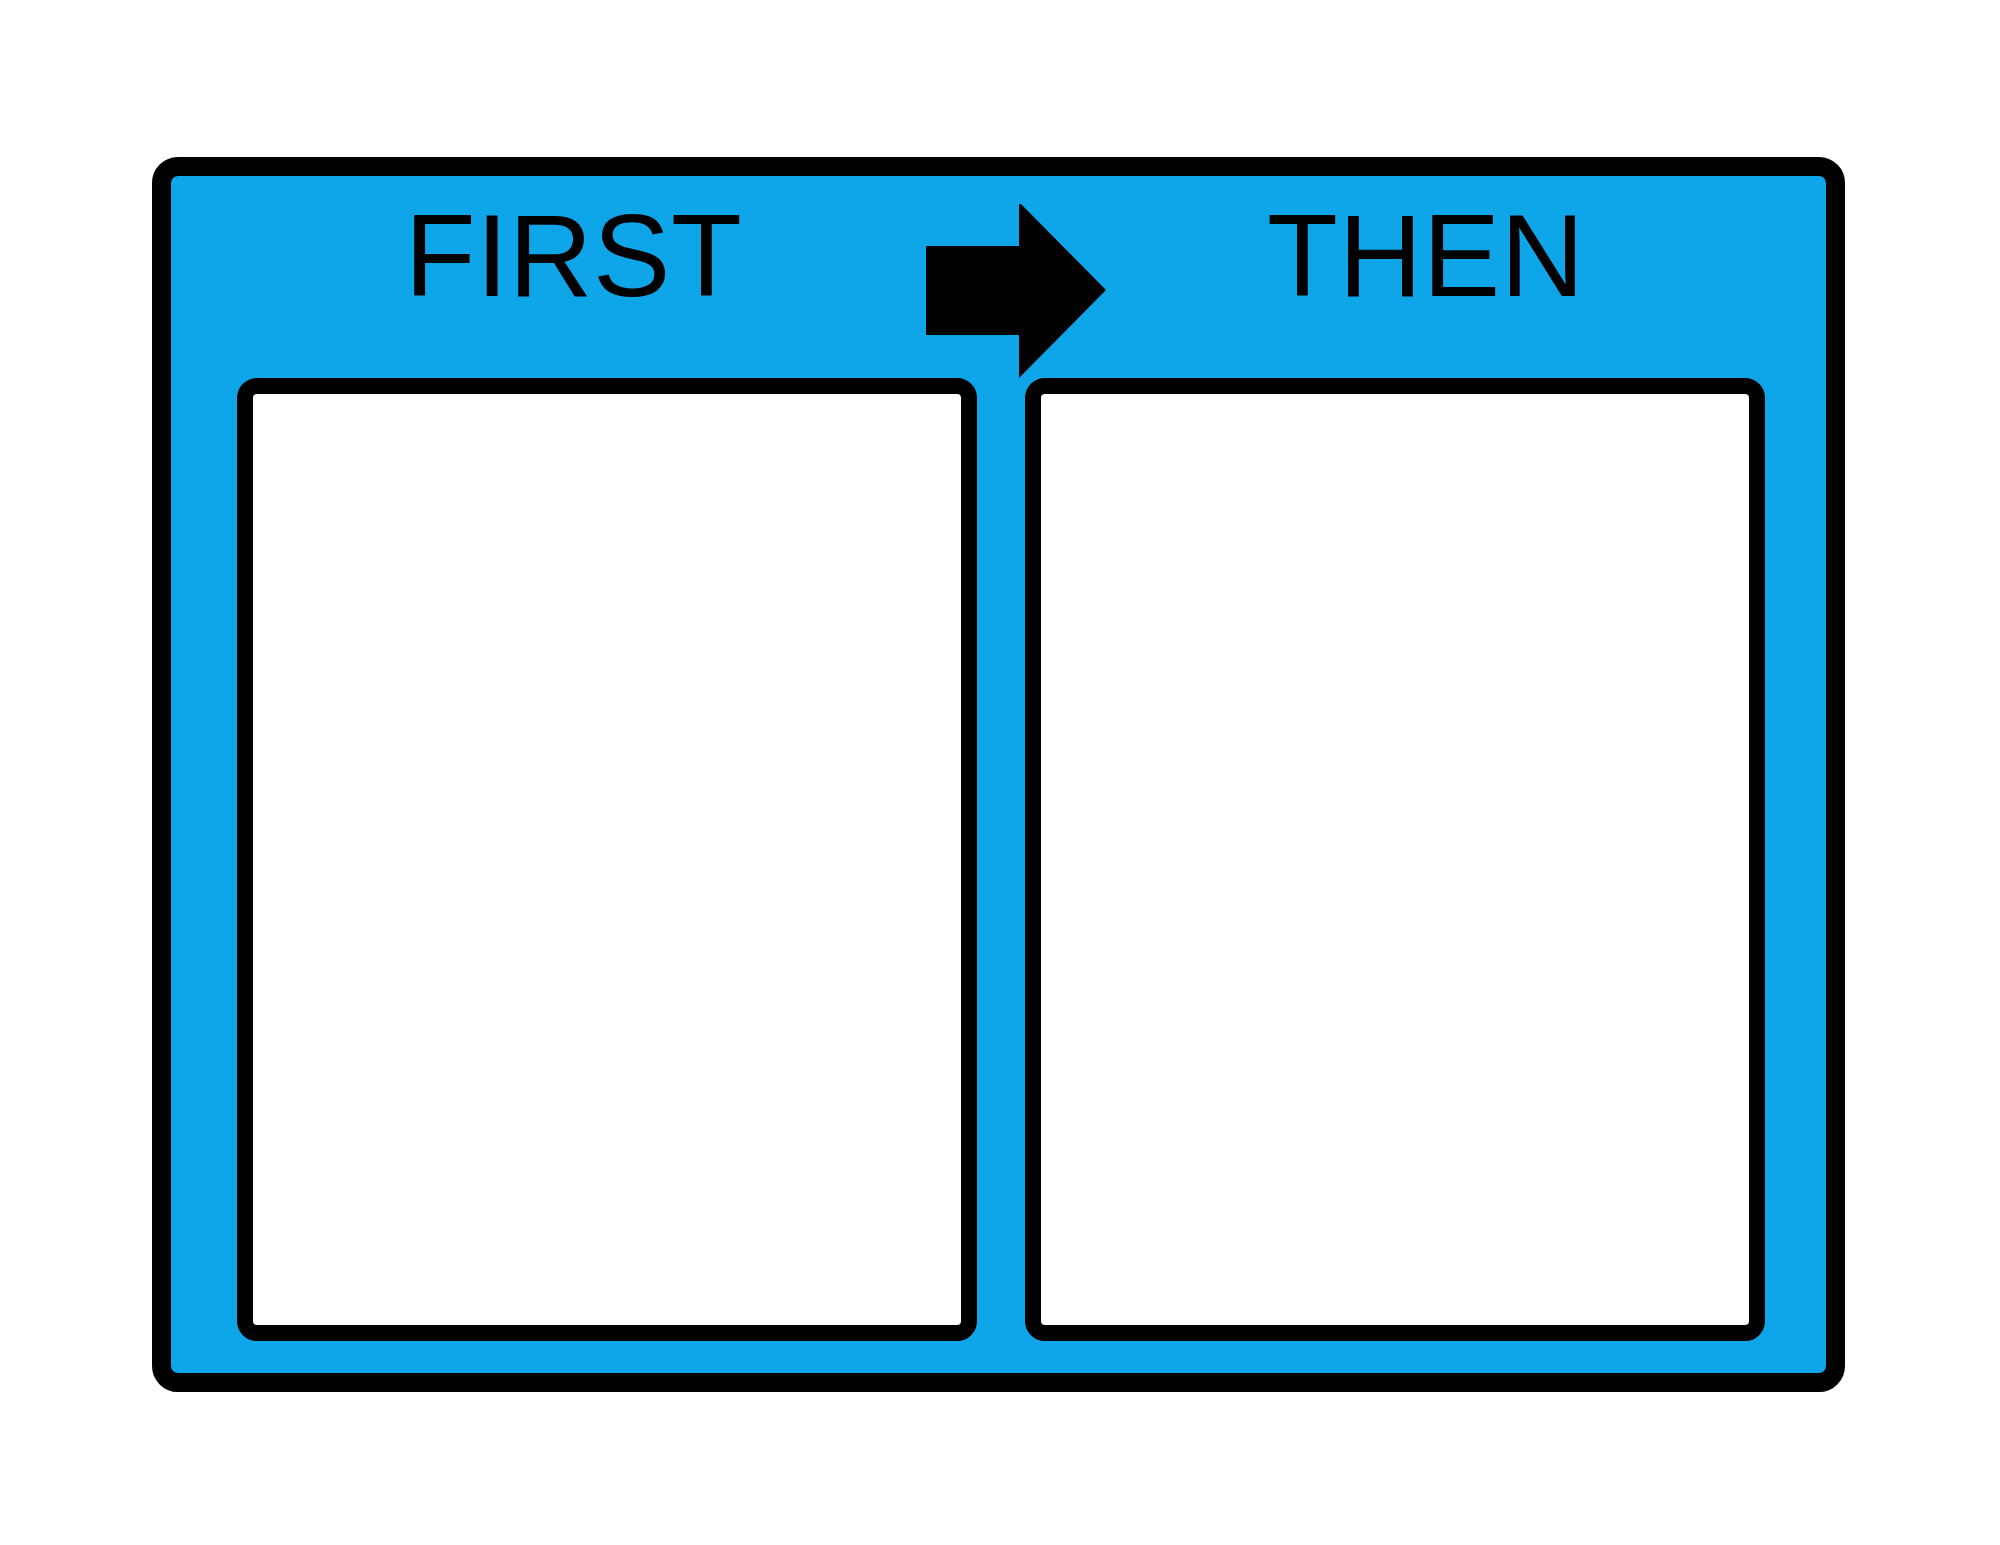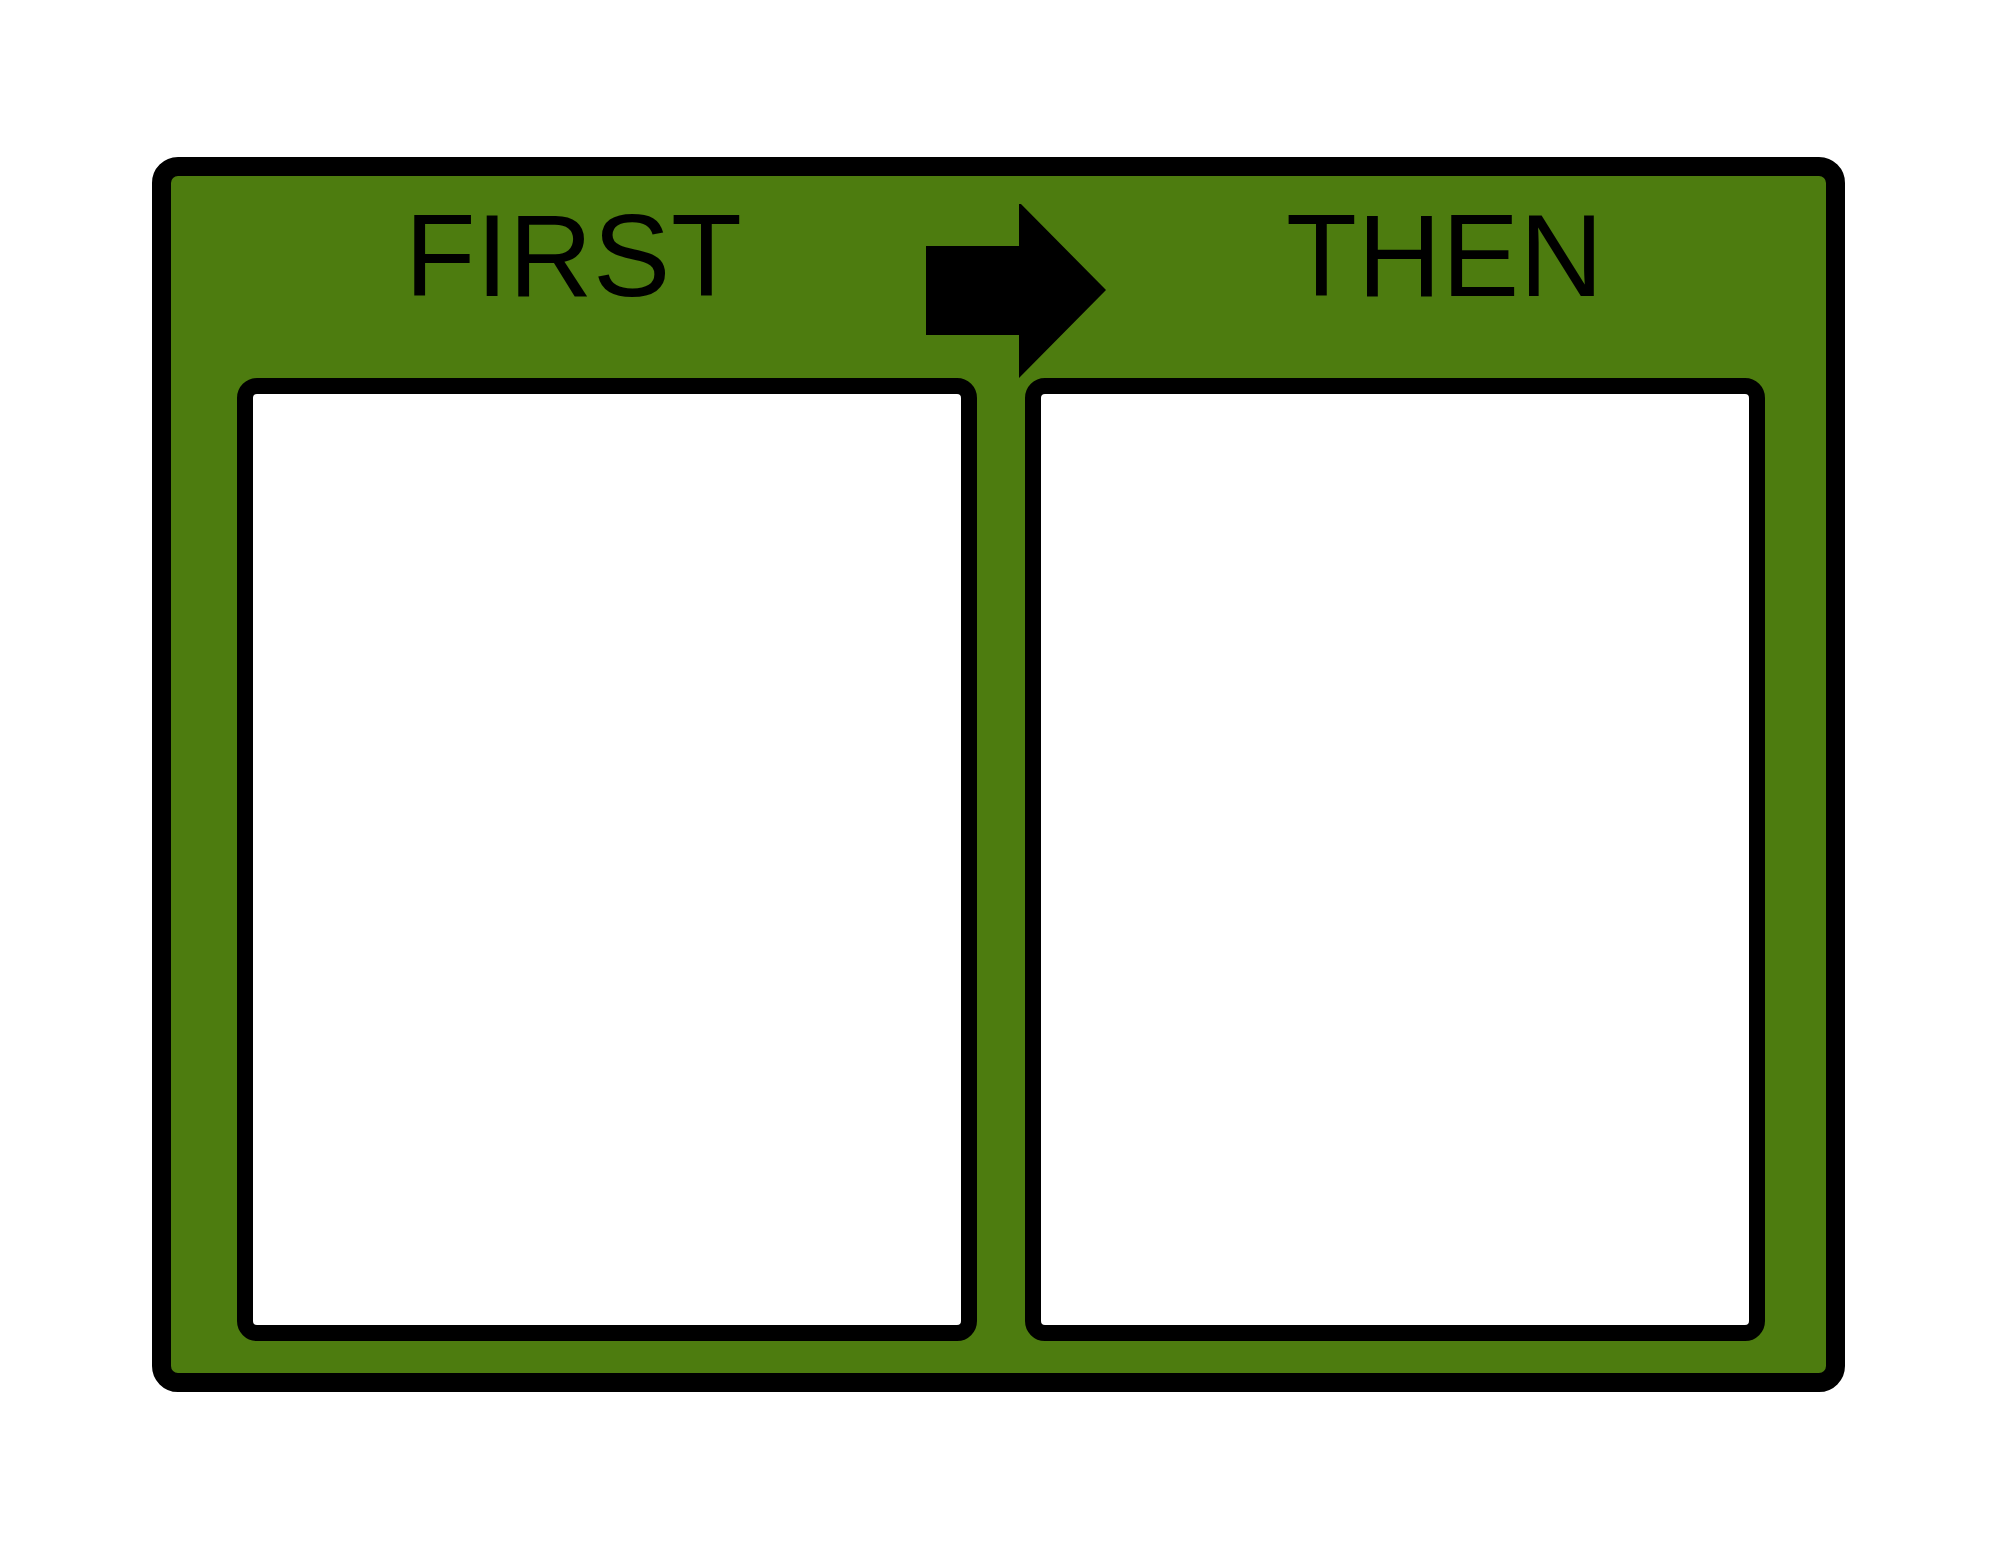--- a/index.html
+++ b/index.html
@@ -20,21 +20,21 @@
   }
 
   
   #board-frame {
     position: absolute;
     left: 152px;
     top: 157px;
     width: 1693px;
     height: 1235px;
     box-sizing: border-box;
-    background: #4d7c0f;
+    background: #0ea5e9;
     border: 19px solid #000000;
     border-radius: 26px;
   }
 
   
   #header-row {
     position: absolute;
     left: 0;
     top: 0;
     width: 1655px;   
@@ -52,21 +52,21 @@
     letter-spacing: 0.5px;
     color: #000000;
     white-space: nowrap;
     text-align: center;
   }
   #first-label {
     left: 0px;
     width: 805px;
   }
   #then-label {
-    left: 874px;
+    left: 855px;
     width: 800px;
   }
 
   
   #flow-arrow {
     position: absolute;
     left: 736px;   
     top: 28px;
     width: 210px;
     height: 200px;

